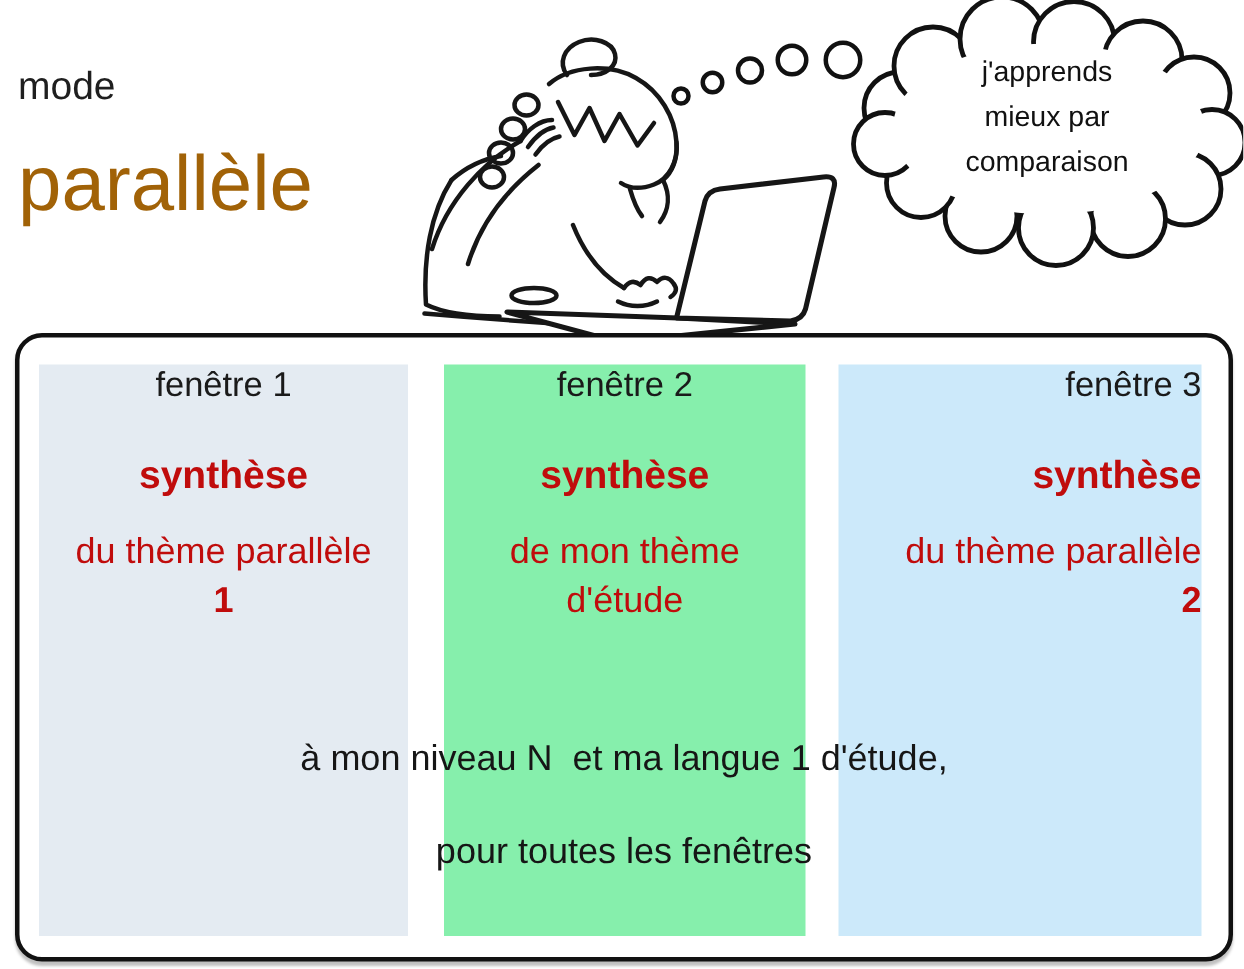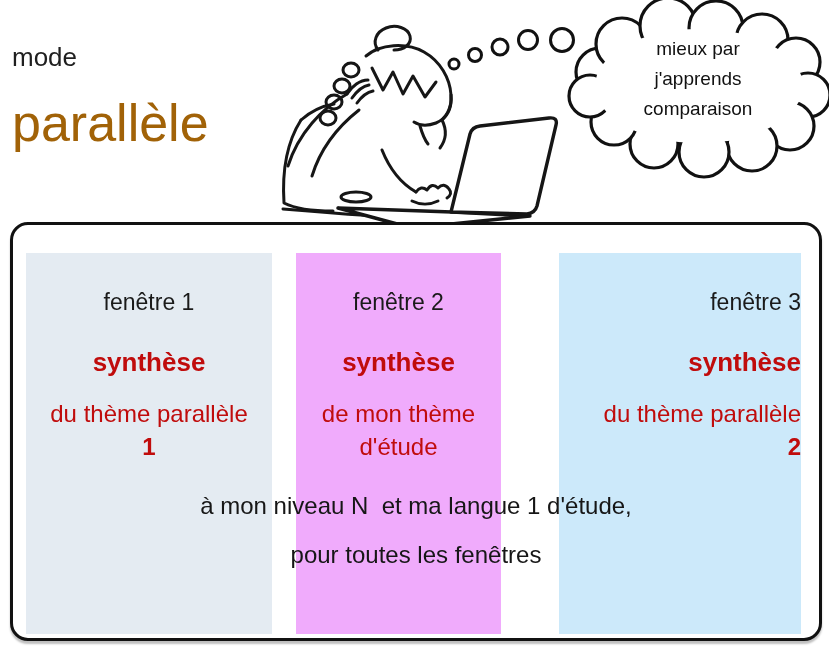--- a/index.html
+++ b/index.html
@@ -16,36 +16,36 @@
     position:absolute;left:600px;top:34px;width:196px;z-index:2;
     text-align:center;font-size:19px;line-height:30px;color:#111;
   }
   
   .board{
     position:absolute;left:10px;top:222px;width:806px;height:413px;z-index:2;
     border:3.5px solid #111;border-radius:18px;background:#fff;
     box-shadow:0 3px 2px rgba(0,0,0,0.25);
   }
   .panel{
-    position:absolute;top:28px;height:381px;text-align:center;
-    padding-top:36px;box-sizing:border-box;
+    position:absolute;top:18px;height:381px;text-align:center;
+    box-sizing:border-box;
   }
   .panel-1{left:13px;width:246px;background:#e4ebf2;}
-  .panel-2{left:283px;width:205px;background:#f0abfc;}
+  .panel-2{left:283px;width:241px;background:#86efac;}
   .panel-3{left:546px;width:242px;background:#cce9fa;text-align:right;}
   .win-label{font-size:23px;line-height:26px;color:#1a1a1a;}
   .emph{margin-top:33px;font-size:26px;line-height:28px;font-weight:bold;color:#c00c0c;}
   .detail{margin-top:21px;font-size:24px;line-height:33px;color:#c00c0c;}
   .detail-l2.bold{font-weight:bold;}
   .board-footer{
     position:absolute;left:0;top:266px;width:100%;z-index:3;
     text-align:center;color:#161616;
   }
   .footer-line{font-size:24px;line-height:30px;white-space:pre-wrap;}
-  .footer-line + .footer-line{margin-top:19px;}
+  .footer-line + .footer-line{margin-top:32px;}
 </style>
 </head>
 <body>
 
 <div class="stage">
 
   <svg class="sketch-svg" viewBox="0 0 829 646">
 
     <g stroke="#161616" stroke-width="3" fill="none" stroke-linecap="round">
       <path d="M 283 209 C 330 213 380 217 445 220"></path>
@@ -105,22 +105,22 @@
       <ellipse cx="699" cy="86" rx="104" ry="57" stroke="none"></ellipse>
     </g>
   </svg>
 
   <div class="title-block">
     <div class="title-kicker">mode</div>
     <div class="title-heading">parallèle</div>
   </div>
 
   <div class="bubble-text">
+    <div>j'apprends</div>
     <div>mieux par</div>
-    <div>j'apprends</div>
     <div>comparaison</div>
   </div>
 
   <div class="board">
 
     <div class="panel panel-1">
       <div class="win-label">fenêtre 1</div>
       <div class="emph">synthèse</div>
       <div class="detail">
         <div class="detail-l1">du thème parallèle</div>

